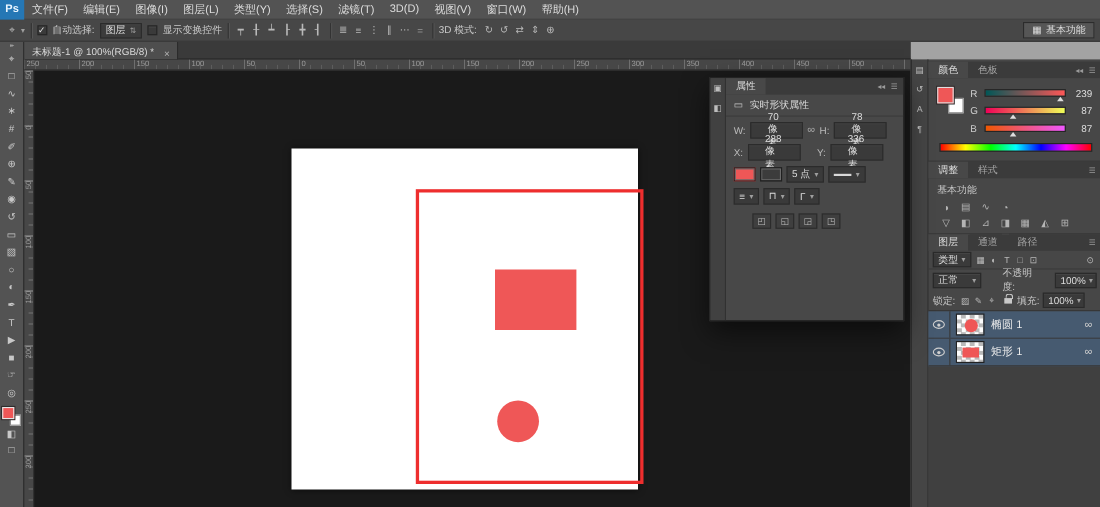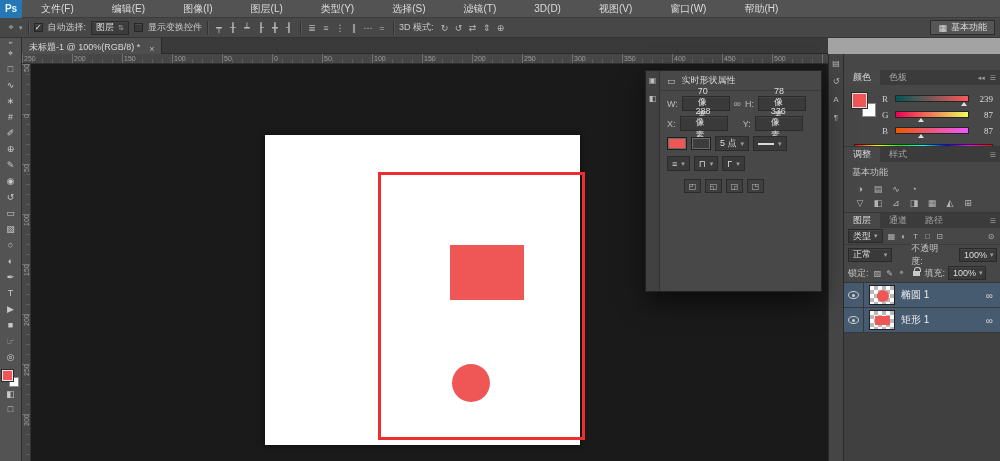--- a/index.html
+++ b/index.html
@@ -3,21 +3,21 @@
 <meta charset="utf-8">
 <style>
   *{margin:0;padding:0;box-sizing:border-box;}
   body{background:#111;font-family:"Liberation Sans","DejaVu Sans",sans-serif;cursor:default;}
   #stage{position:relative;width:1000px;height:461px;background:#a3a3a3;overflow:hidden;color:#ccc;font-size:10px;}
 
   
   #menubar{position:absolute;left:0;top:0;width:1000px;height:18px;background:#535353;border-bottom:1px solid #3c3c3c;display:flex;align-items:center;z-index:6;}
   #ps-logo{width:22px;height:18px;background:#2577b5;color:#eaf6ff;font-weight:bold;font-size:10px;display:flex;align-items:center;justify-content:center;flex:none;}
   #menu-items{display:flex;align-items:center;height:18px;}
-  .menu-item{padding:0 19px;font-size:10px;color:#dcdcdc;height:18px;display:flex;align-items:center;white-space:nowrap;}
+  .menu-item{padding:0 7px;font-size:10px;color:#dcdcdc;height:18px;display:flex;align-items:center;white-space:nowrap;}
 
   
   #optionsbar{position:absolute;left:0;top:18px;width:1000px;height:20px;background:#474747;border-bottom:1px solid #353535;display:flex;align-items:center;font-size:9px;color:#c9c9c9;padding:0 5px;gap:5px;z-index:6;}
   .sep{width:1px;height:14px;background:#333;box-shadow:1px 0 0 #565656;flex:none;}
   .checkbox{width:9px;height:9px;background:#3a3a3a;border:1px solid #262626;box-shadow:inset 0 1px 0 rgba(255,255,255,.08);display:flex;align-items:center;justify-content:center;font-size:8px;color:#eee;line-height:1;flex:none;}
   .combo{background:#3c3c3c;border:1px solid #2a2a2a;height:14px;display:flex;align-items:center;padding:0 4px;gap:4px;color:#ddd;box-shadow:inset 0 1px 0 rgba(255,255,255,.06);}
   .dd{font-size:7px;color:#9f9f9f;}
   .optglyphs{display:flex;align-items:center;gap:2px;}
   .optglyphs .g{width:12px;height:14px;display:flex;align-items:center;justify-content:center;font-size:9px;color:#b9b9b9;}
   #workspace-btn{margin-left:auto;display:flex;align-items:center;gap:4px;background:#565656;border:1px solid #2c2c2c;height:15px;padding:0 7px;color:#ddd;}
@@ -75,21 +75,21 @@
   .strokeline{display:inline-block;width:16px;height:2px;background:#d8d8d8;}
   .opbtns{display:flex;gap:4px;padding:8px 7px 0 24px;}
   .opbtn{width:17px;height:14px;background:#3f3f3f;border:1px solid #2b2b2b;display:flex;align-items:center;justify-content:center;font-size:8px;color:#bdbdbd;}
 
   
   #dockstrip{position:absolute;left:828px;top:54px;width:15px;height:407px;background:#454545;border-left:1px solid #2c2c2c;display:flex;flex-direction:column;align-items:center;padding-top:5px;gap:9px;z-index:5;}
   #dockstrip .g{font-size:8px;color:#bdbdbd;}
 
   
   #rightcol{position:absolute;left:843px;top:54px;width:157px;height:407px;background:#474747;border-left:1px solid #2c2c2c;z-index:5;}
-  #color-panel{position:absolute;left:0;top:16px;width:157px;height:92px;font-family:Liberation Serif, serif;}
+  #color-panel{position:absolute;left:0;top:2px;width:157px;height:92px;}
   #adjust-panel{position:absolute;left:0;top:92px;width:157px;height:66px;border-top:1px solid #373737;}
   #layers-panel{position:absolute;left:0;top:158px;width:157px;height:249px;border-top:1px solid #373737;}
 
   
   #color-body{position:relative;height:77px;padding:6px 8px 0 8px;}
   #fgswatches{position:absolute;left:8px;top:8px;width:24px;height:24px;}
   #fg-back{position:absolute;right:0;bottom:0;width:14px;height:14px;background:#fff;border:1px solid #8a8a8a;}
   #fg-front{position:absolute;left:0;top:0;width:15px;height:15px;background:#ef5757;border:1px solid #dedede;box-shadow:0 0 0 1px #2c2c2c;}
   #chans{margin-left:30px;display:flex;flex-direction:column;gap:1px;}
   .chan{display:flex;align-items:center;gap:4px;height:15px;}
@@ -322,20 +322,27 @@
         </div>
     </div>
   </div>
 
   <div id="props">
     <div id="props-strip">
         <span class="g">▣</span>
         <span class="g">◧</span>
       </div>
     <div id="props-main">
+      <div class="ptabs">
+        <span class="ptab active">属性</span>
+        <span class="ptab-icons">
+          <span>◂◂</span>
+          <span>☰</span>
+        </span>
+      </div>
       <div id="props-sub">
         <span class="g">▭</span>
         <span>实时形状属性</span>
       </div>
       <div class="prow">
         <span>W:</span>
         <span class="pfield">70 像素</span>
         <span class="plink">∞</span>
         <span>H:</span>
         <span class="pfield">78 像素</span>

